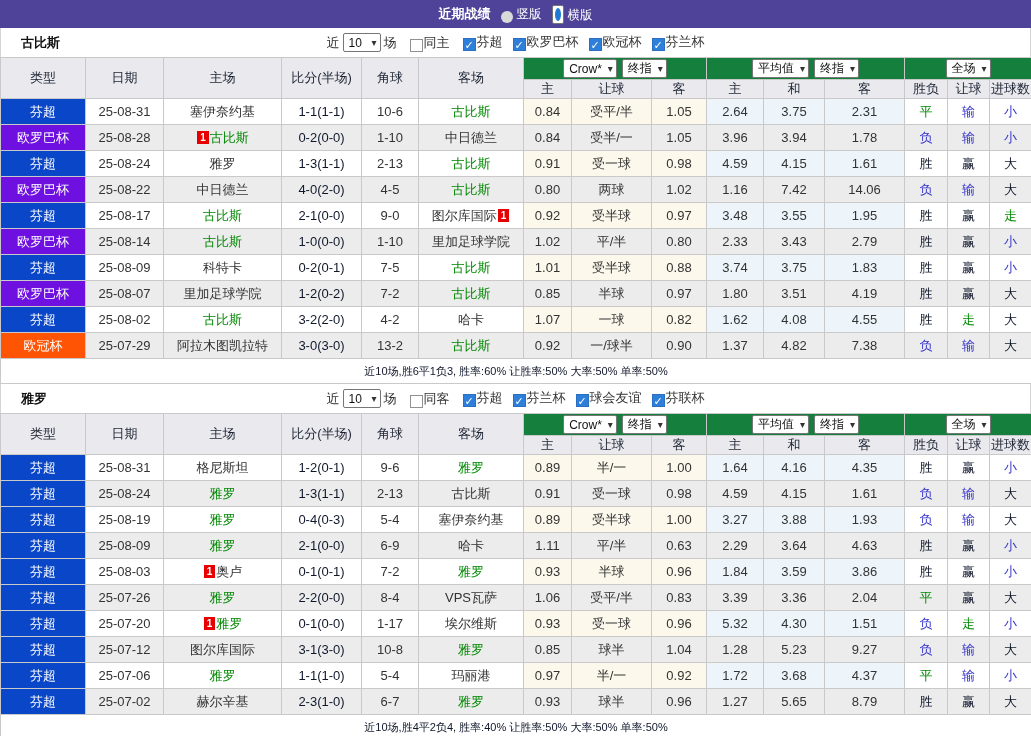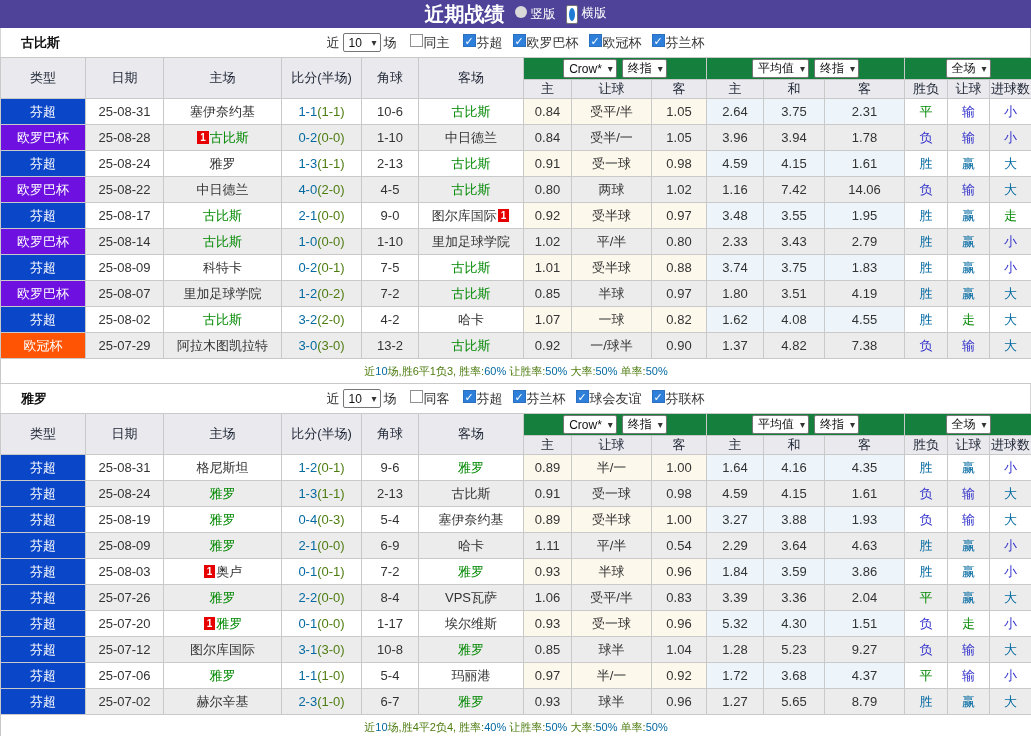--- a/index.html
+++ b/index.html
@@ -1,31 +1,31 @@
 <!DOCTYPE html>
 <html><head>
 <meta charset="utf-8">
 <style>
   html,body{margin:0;padding:0;background:#fff;}
   body{width:1031px;font-family:"Liberation Sans","DejaVu Sans",sans-serif;font-size:13px;color:#333;}
 
   
   .titlebar{height:28px;background:#4f4399;color:#fff;display:flex;align-items:center;justify-content:center;gap:10px;}
-  .titlebar .title{font-weight:bold;font-size:20px;}
-  .radio-opt{display:inline-flex;align-items:flex-start;gap:4px;font-size:12.5px;cursor:pointer;}
+  .titlebar .title{font-weight:bold;font-size:13px;}
+  .radio-opt{display:inline-flex;align-items:flex-end;gap:4px;font-size:12.5px;cursor:pointer;}
   .radio{width:12px;height:12px;border-radius:50%;display:inline-block;}
   .radio.unsel{background:#d9d9d9;}
   .radio.sel{background:#fff;position:relative;}
   .radio.sel::after{content:"";position:absolute;left:2px;top:2px;right:2px;bottom:2px;border-radius:50%;background:#1f7ad4;}
 
   
   .filterbar{height:29px;position:relative;display:flex;align-items:center;justify-content:center;background:#fff;border-left:1px solid #d5d5d5;border-right:1px solid #d5d5d5;}
   .filterbar .team{position:absolute;left:20px;font-weight:bold;color:#111;}
   .filters{display:flex;align-items:center;gap:3px;}
-  .chk{display:inline-flex;align-items:flex-start;cursor:pointer;margin-left:10px;}
+  .chk{display:inline-flex;align-items:flex-end;cursor:pointer;margin-left:10px;}
   .cb{width:13px;height:13px;border:1px solid #919191;background:#fff;display:inline-block;box-sizing:border-box;margin-right:1px;}
   .cb.on{background:#2d7fd9;border-color:#2a6fc0;color:#fff;font-size:11px;line-height:12px;text-align:center;}
   .cb.on::after{content:"✓";}
 
   
   .sel{display:inline-flex;align-items:center;justify-content:space-between;background:#fff;border:1px solid #767676;border-radius:2px;height:19px;padding:0 3px 0 5px;font-size:12px;color:#111;gap:6px;cursor:pointer;box-sizing:border-box;}
   .sel .arr{font-size:10px;color:#333;}
   .sel-small{min-width:38px;}
 
   
@@ -38,24 +38,24 @@
   .gsel-inner{display:flex;align-items:center;justify-content:center;gap:5px;}
   tbody td{height:25px;font-size:13px;}
   tr.odd td{background:#fff;}
   tr.odd td.og{background:#fdf8ec;}
   tr.odd td.ag{background:#edf5fa;}
   tr.even td{background:#ececec;}
   td.badge{color:#fff;font-size:13px;}
   tr.even td.badge,tr.odd td.badge{}
   .team-hl{color:#008800;}
   .rc{display:inline-block;background:#e60000;color:#fff;font-size:10px;line-height:13px;padding:0 3px;font-weight:bold;vertical-align:1px;margin:0 1px;}
-  .c-red{color:#0369a1;text-align:right;}
+  .c-red{color:#0f172a;text-align:right;}
   .c-blue{color:#3333cc;}
   .c-green{color:#008800;}
-  .c-k{color:#4d7c0f;}
+  .c-k{color:#0f172a;}
   td.summary{height:24px;background:#fff;font-size:11px;}
 </style>
 </head>
 <body>
 
 <div class="titlebar">
   <span class="title">近期战绩</span>
   <span class="radio-opt">
     <span class="radio unsel"></span>
     <span>竖版</span>
@@ -501,21 +501,21 @@
           </tr>
           <tr class="even">
             <td class="badge" style="background: rgb(10, 70, 200);">芬超</td>
             <td>25-08-09</td>
             <td><span class="team-hl">雅罗</span></td>
             <td><span class="c-red">2-1</span><span class="c-k">(0-0)</span></td>
             <td>6-9</td>
             <td><span>哈卡</span></td>
             <td class="og">1.11</td>
             <td class="og">平/半</td>
-            <td class="og">0.54</td>
+            <td class="og">0.63</td>
             <td class="ag">2.29</td>
             <td class="ag">3.64</td>
             <td class="ag">4.63</td>
             <td><span class="c-red">胜</span></td>
             <td><span class="c-red">赢</span></td>
             <td><span class="c-blue">小</span></td>
           </tr>
           <tr class="odd">
             <td class="badge" style="background: rgb(10, 70, 200);">芬超</td>
             <td>25-08-03</td>

